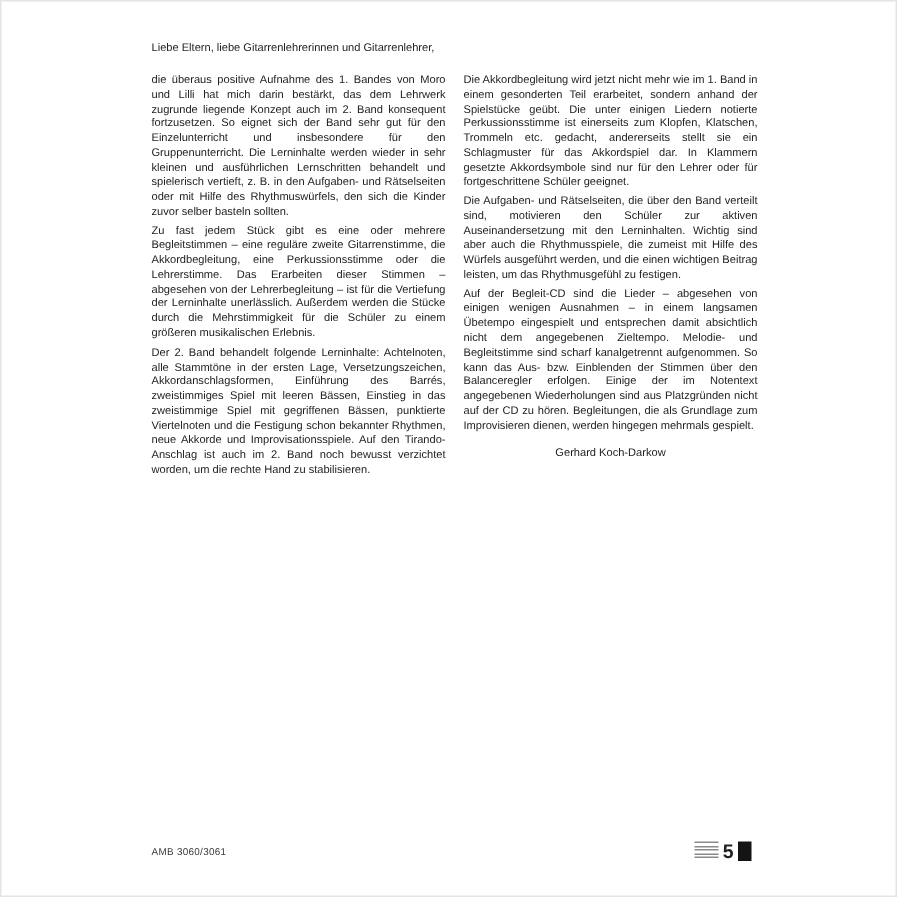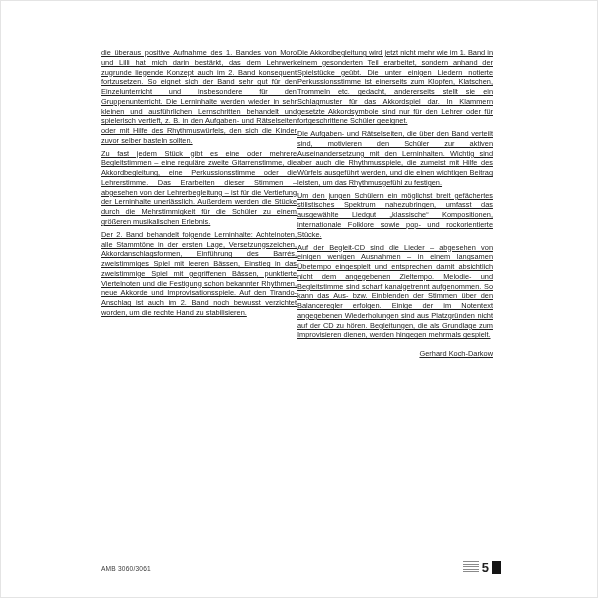--- a/index.html
+++ b/index.html
@@ -30,35 +30,35 @@
     font-size: 7.4px;
     line-height: 1.32;
     text-align: left;
   }
   .columns {
     position: absolute;
     left: 100px;
     top: 47px;
     width: 404px;
     display: flex;
-    text-decoration: underline;
+    gap: 12px;
   }
   .col {
     width: 196px;
     font-size: 7.4px;
     line-height: 1.32;
     text-align: justify;
     hyphens: auto;
   }
   .col p {
     margin: 0 0 3px 0;
   }
   .signature {
     margin-top: 9px;
-    text-align: right;
+    text-align: center;
     font-size: 7.4px;
   }
   .footer {
     position: absolute;
     left: 100px;
     right: 96px;
     top: 560px;
     display: flex;
     justify-content: space-between;
     align-items: flex-end;
@@ -97,31 +97,31 @@
     width: 9px;
     height: 13px;
     background: #141414;
   }
 </style>
 </head>
 <body>
 
 <div class="page">
 
+  <div class="greeting">Liebe Eltern, liebe Gitarrenlehrerinnen und Gitarrenlehrer,</div>
 
   <div class="columns">
     <div class="col">
       <p>die überaus positive Aufnahme des 1. Bandes von Moro und Lilli hat mich darin bestärkt, das dem Lehrwerk zugrunde liegende Konzept auch im 2. Band konsequent fortzusetzen. So eignet sich der Band sehr gut für den Einzelunterricht und insbesondere für den Gruppenunterricht. Die Lerninhalte werden wieder in sehr kleinen und ausführlichen Lernschritten behandelt und spielerisch vertieft, z. B. in den Aufgaben- und Rätselseiten oder mit Hilfe des Rhythmuswürfels, den sich die Kinder zuvor selber basteln sollten.</p>
       <p>Zu fast jedem Stück gibt es eine oder mehrere Begleitstimmen – eine reguläre zweite Gitarrenstimme, die Akkordbegleitung, eine Perkussionsstimme oder die Lehrerstimme. Das Erarbeiten dieser Stimmen – abgesehen von der Lehrerbegleitung – ist für die Vertiefung der Lerninhalte unerlässlich. Außerdem werden die Stücke durch die Mehrstimmigkeit für die Schüler zu einem größeren musikalischen Erlebnis.</p>
       <p>Der 2. Band behandelt folgende Lerninhalte: Achtelnoten, alle Stammtöne in der ersten Lage, Versetzungszeichen, Akkordanschlagsformen, Einführung des Barrés, zweistimmiges Spiel mit leeren Bässen, Einstieg in das zweistimmige Spiel mit gegriffenen Bässen, punktierte Viertelnoten und die Festigung schon bekannter Rhythmen, neue Akkorde und Improvisationsspiele. Auf den Tirando-Anschlag ist auch im 2. Band noch bewusst verzichtet worden, um die rechte Hand zu stabilisieren.</p>
     </div>
     <div class="col">
       <p>Die Akkordbegleitung wird jetzt nicht mehr wie im 1. Band in einem gesonderten Teil erarbeitet, sondern anhand der Spielstücke geübt. Die unter einigen Liedern notierte Perkussionsstimme ist einerseits zum Klopfen, Klatschen, Trommeln etc. gedacht, andererseits stellt sie ein Schlagmuster für das Akkordspiel dar. In Klammern gesetzte Akkordsymbole sind nur für den Lehrer oder für fortgeschrittene Schüler geeignet.</p>
       <p>Die Aufgaben- und Rätselseiten, die über den Band verteilt sind, motivieren den Schüler zur aktiven Auseinandersetzung mit den Lerninhalten. Wichtig sind aber auch die Rhythmusspiele, die zumeist mit Hilfe des Würfels ausgeführt werden, und die einen wichtigen Beitrag leisten, um das Rhythmusgefühl zu festigen.</p>
-      <p>Um den jungen Schülern ein möglichst breit gefächertes stilistisches Spektrum nahezubringen, umfasst das ausgewählte Liedgut „klassische“ Kompositionen, internationale Folklore sowie pop- und rockorientierte Stücke.</p>
       <p>Auf der Begleit-CD sind die Lieder – abgesehen von einigen wenigen Ausnahmen – in einem langsamen Übetempo eingespielt und entsprechen damit absichtlich nicht dem angegebenen Zieltempo. Melodie- und Begleitstimme sind scharf kanalgetrennt aufgenommen. So kann das Aus- bzw. Einblenden der Stimmen über den Balanceregler erfolgen. Einige der im Notentext angegebenen Wiederholungen sind aus Platzgründen nicht auf der CD zu hören. Begleitungen, die als Grundlage zum Improvisieren dienen, werden hingegen mehrmals gespielt.</p>
       <div class="signature">Gerhard Koch-Darkow</div>
     </div>
   </div>
 
   <div class="footer">
     <div class="catalog">AMB 3060/3061</div>
     <div class="logo">
       <div class="logo-lines">
         <span></span>

